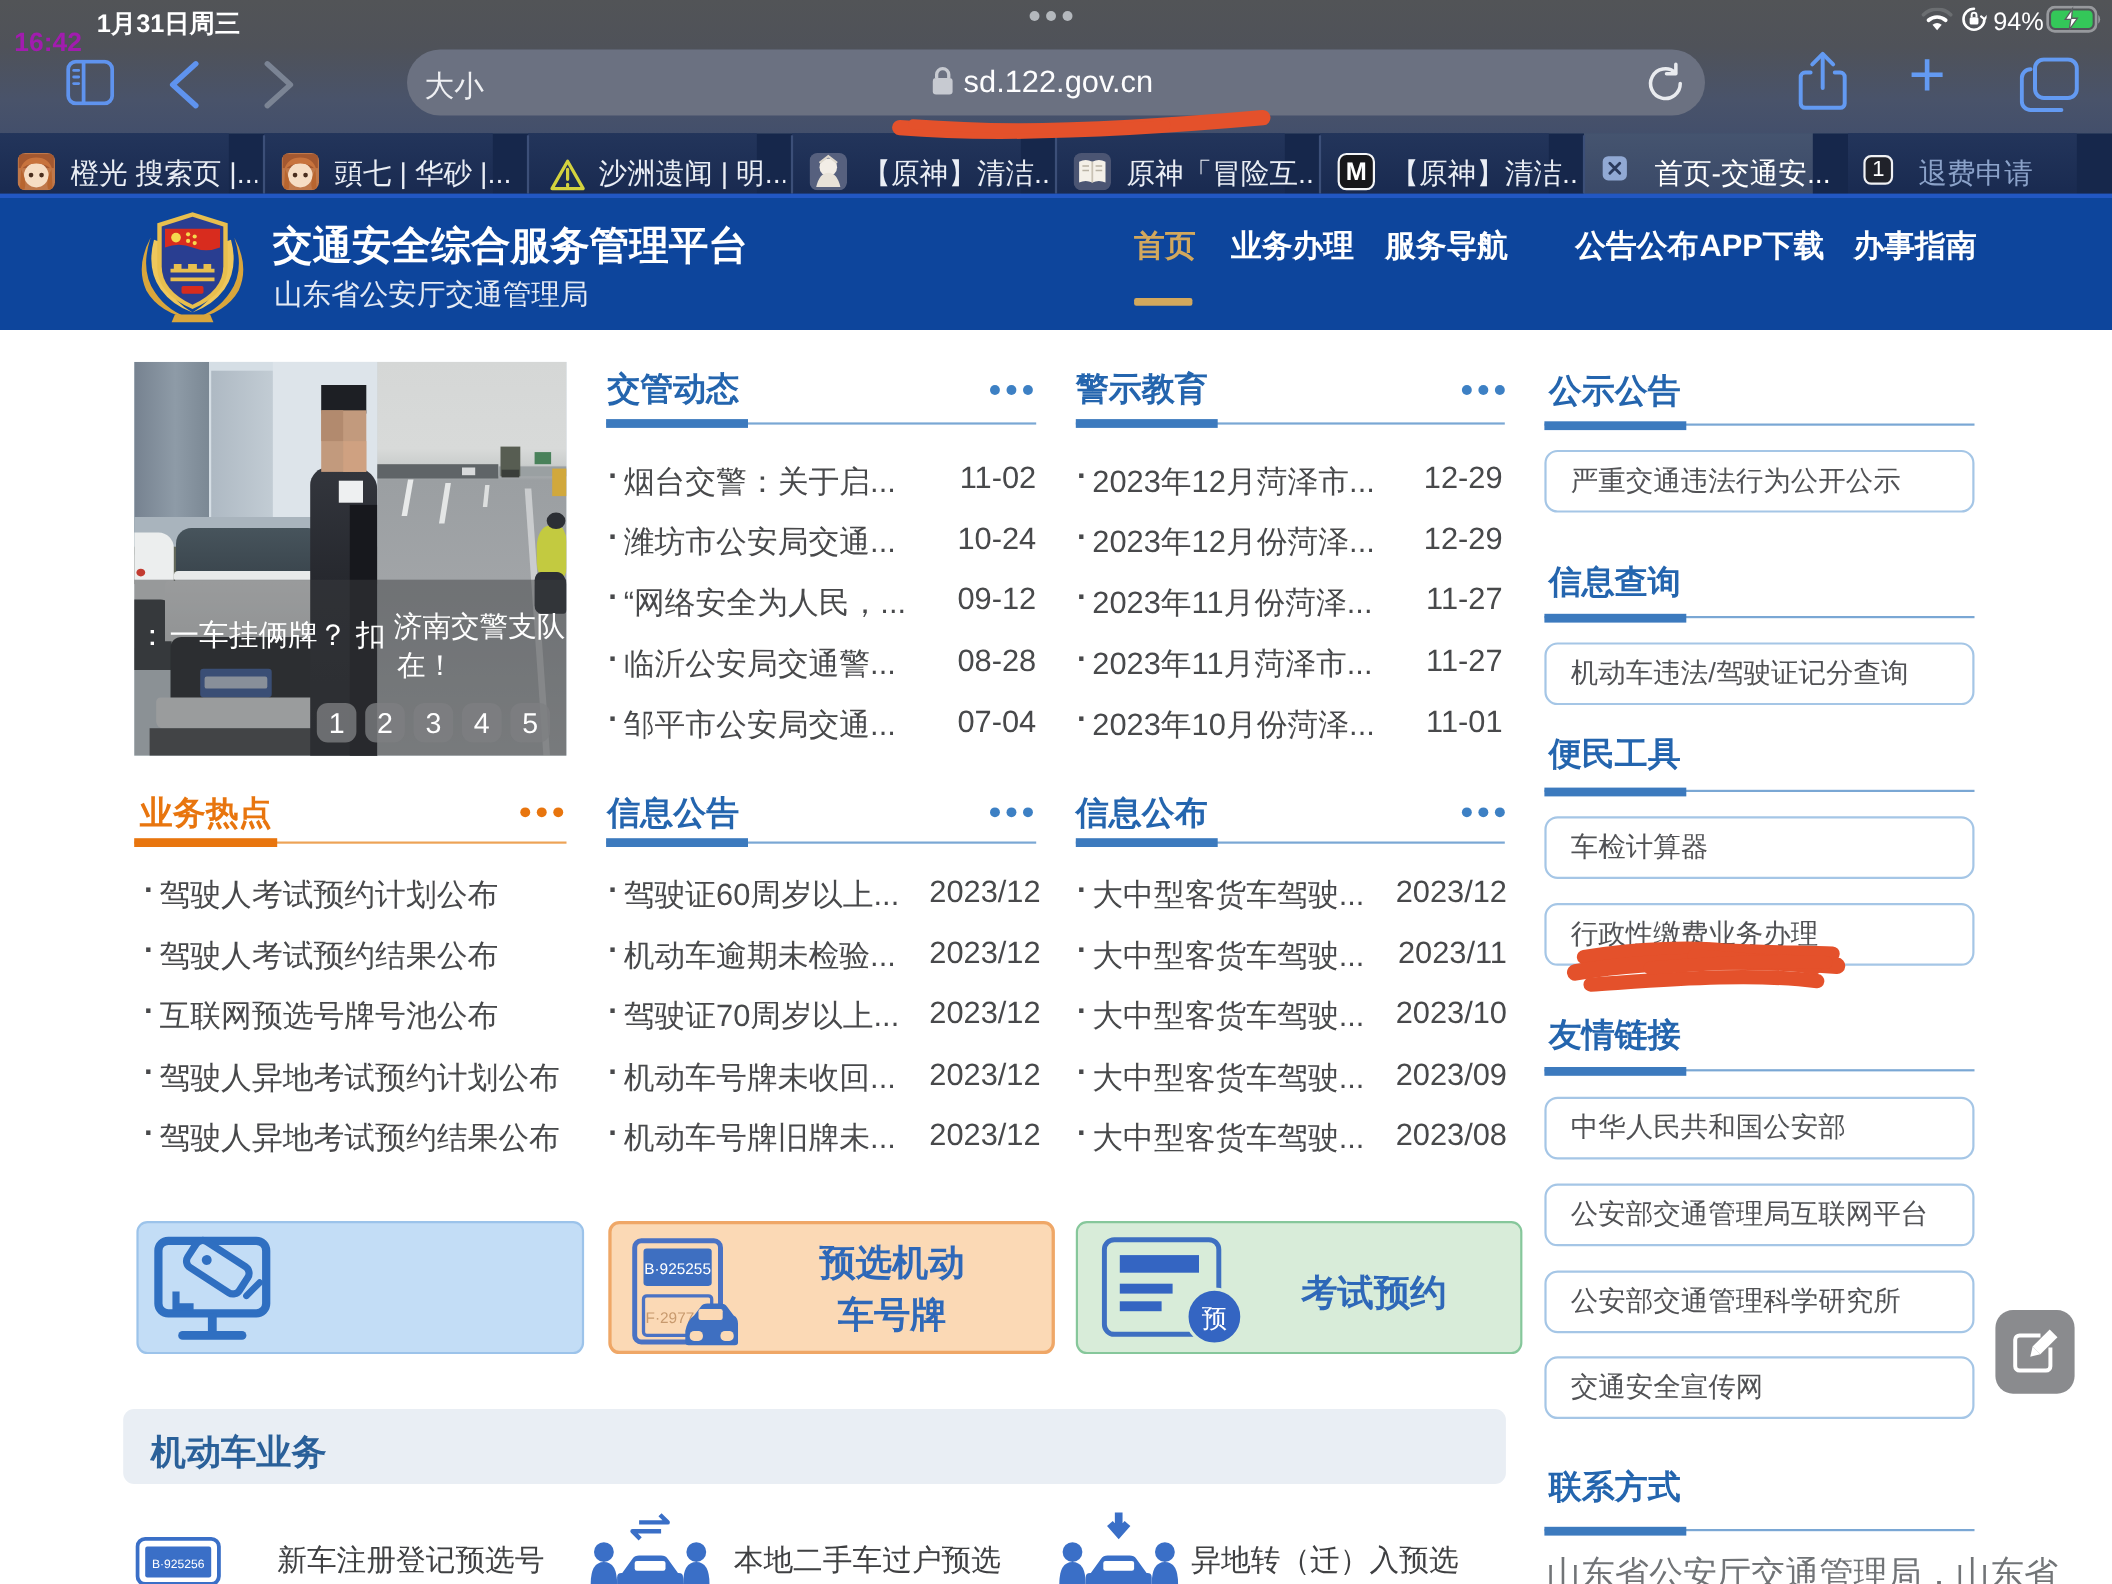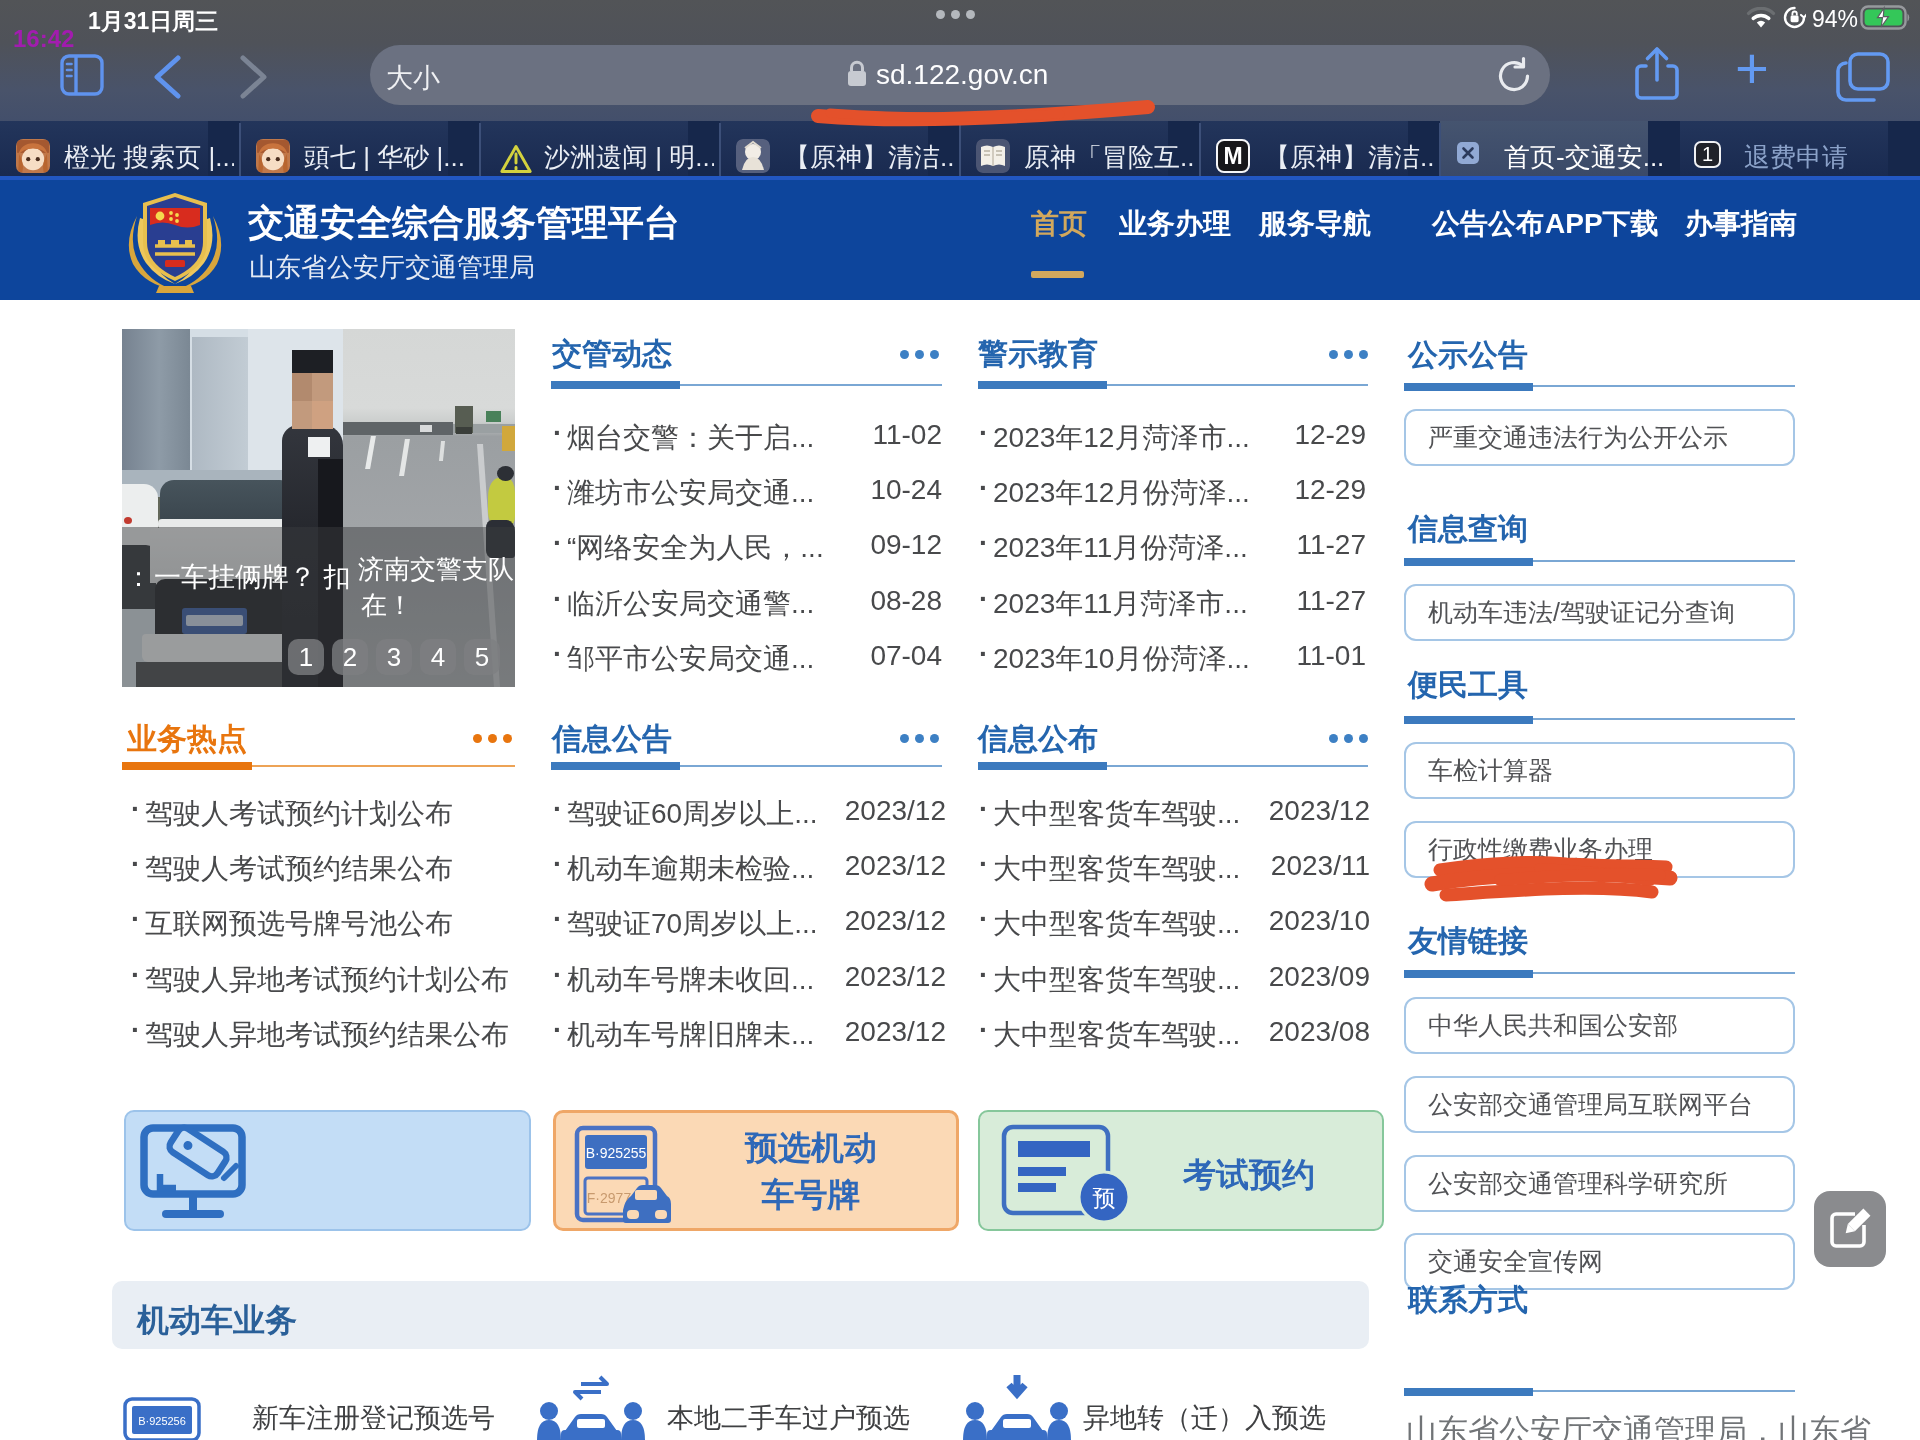--- a/index.html
+++ b/index.html
@@ -505,21 +505,21 @@
   <div class="sbox" style="top:821px;">行政性缴费业务办理</div>
 
   <div class="stitle" style="left:1408px;top:921px;">友情链接</div>
   <div class="rule-thin" style="left:1404px;top:972px;width:391px;"></div>
   <div class="rule-thick" style="left:1404px;top:970px;width:129px;"></div>
   <div class="sbox" style="top:997px;">中华人民共和国公安部</div>
   <div class="sbox" style="top:1076px;">公安部交通管理局互联网平台</div>
   <div class="sbox" style="top:1155px;">公安部交通管理科学研究所</div>
   <div class="sbox" style="top:1233px;">交通安全宣传网</div>
 
-  <div class="stitle" style="left:1408px;top:1280px;">联系方式</div>
+  <div class="stitle" style="left:1408px;top:1332px;">联系方式</div>
   <div class="rule-thin" style="left:1404px;top:1390px;width:391px;"></div>
   <div class="rule-thick" style="left:1404px;top:1388px;width:129px;"></div>
   <div class="abs" style="left:1406px;top:1410px;font-size:31px;color:#717477;">山东省公安厅交通管理局，山东省</div>
 
   <div class="banner" id="ban1"></div>
   <div class="banner" id="ban2"></div>
   <div class="bantxt" style="left:745px;top:1124px;width:132px;">预选机动<br>车号牌</div>
   <div class="banner" id="ban3"></div>
   <div class="bantxt" style="left:1183px;top:1151px;width:132px;">考试预约</div>
   <svg class="abs" style="left:136px;top:1122px" width="112" height="102" viewBox="0 0 112 102">

